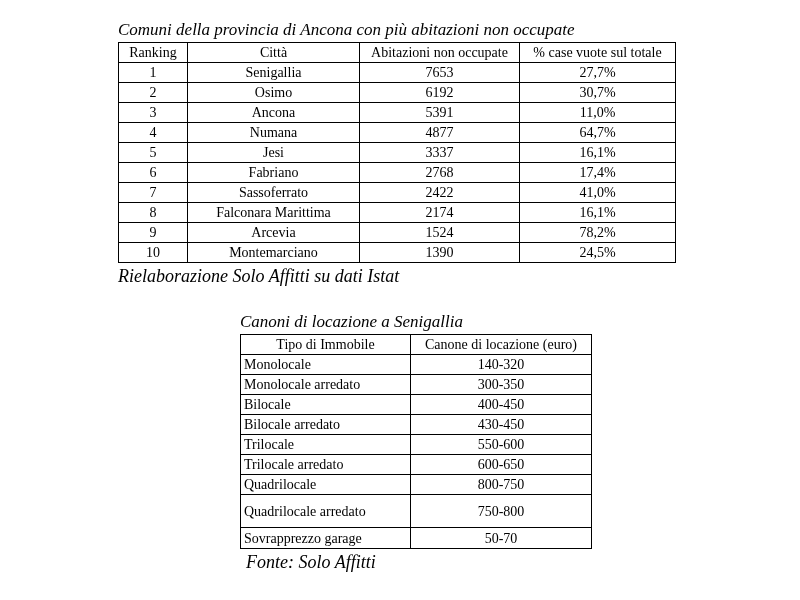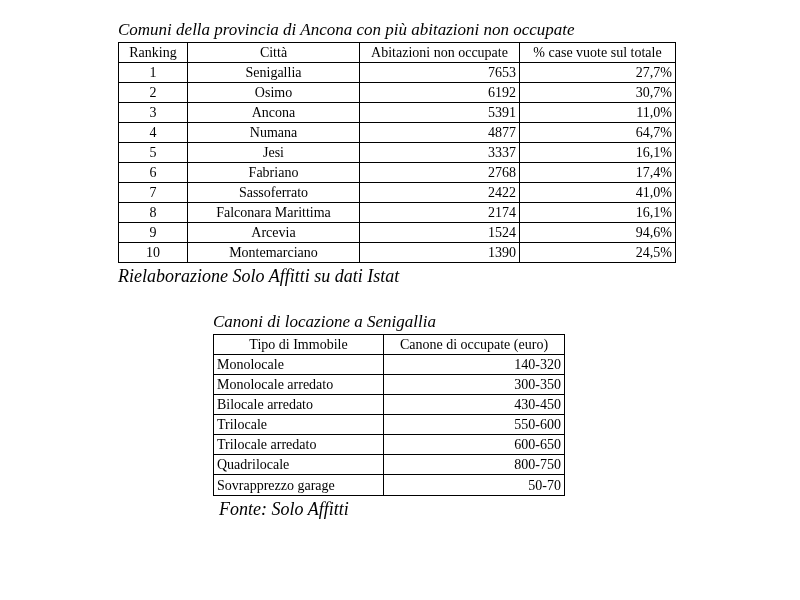--- a/index.html
+++ b/index.html
@@ -5,21 +5,21 @@
   * { margin: 0; padding: 0; box-sizing: border-box; }
   html, body {
     width: 800px; height: 600px;
     background: #ffffff;
     font-family: "Liberation Serif", "DejaVu Serif", serif;
     color: #000000;
     overflow: hidden;
   }
   .section { position: absolute; }
   #section-vacant-homes { left: 118px; top: 20px; }
-  #section-rents { left: 213px; top: 312px; }
+  #section-rents { left: 240px; top: 312px; }
 
   .table-title {
     font-style: italic;
     font-size: 17px;
     line-height: 19px;
     margin-bottom: 3px;
     white-space: nowrap;
   }
   .table-caption {
     font-style: italic;
@@ -40,21 +40,21 @@
     font-size: 14px;
     line-height: 17px;
     padding: 1px 3px;
     height: 19px;
     overflow: hidden;
     white-space: nowrap;
     vertical-align: middle;
   }
   th { font-weight: normal; text-align: center; }
   td.c { text-align: center; }
-  td.r { text-align: right; }
+  td.r { text-align: center; }
   td.l { text-align: left; }
   tr.tall td { height: 33px; }
   tr.last td { height: 21px; }
 
   #table-vacant-homes { width: 557px; padding-left: 47px; }
   #table-rents { width: 351px; }
 </style>
 </head>
 <body>
 
@@ -121,21 +121,21 @@
       <tr>
         <td class="c">8</td>
         <td class="c">Falconara Marittima</td>
         <td class="r">2174</td>
         <td class="r">16,1%</td>
       </tr>
       <tr>
         <td class="c">9</td>
         <td class="c">Arcevia</td>
         <td class="r">1524</td>
-        <td class="r">94,6%</td>
+        <td class="r">78,2%</td>
       </tr>
       <tr>
         <td class="c">10</td>
         <td class="c">Montemarciano</td>
         <td class="r">1390</td>
         <td class="r">24,5%</td>
       </tr>
     </tbody>
   </table>
   <div class="table-caption">Rielaborazione Solo Affitti su dati Istat</div>
@@ -144,48 +144,56 @@
 <div class="section" id="section-rents">
   <div class="table-title">Canoni di locazione a Senigallia</div>
   <table id="table-rents">
     <colgroup>
       <col style="width:170px">
         <col style="width:181px">
     </colgroup>
     <thead>
       <tr>
         <th>Tipo di Immobile</th>
-        <th>Canone di occupate (euro)</th>
+        <th>Canone di locazione (euro)</th>
       </tr>
     </thead>
     <tbody>
       <tr>
         <td class="l">Monolocale</td>
         <td class="r">140-320</td>
       </tr>
       <tr>
         <td class="l">Monolocale arredato</td>
         <td class="r">300-350</td>
+      </tr>
+      <tr>
+        <td class="l">Bilocale</td>
+        <td class="r">400-450</td>
       </tr>
       <tr>
         <td class="l">Bilocale arredato</td>
         <td class="r">430-450</td>
       </tr>
       <tr>
         <td class="l">Trilocale</td>
         <td class="r">550-600</td>
       </tr>
       <tr>
         <td class="l">Trilocale arredato</td>
         <td class="r">600-650</td>
       </tr>
       <tr>
         <td class="l">Quadrilocale</td>
         <td class="r">800-750</td>
       </tr>
+      <tr class="tall">
+        <td class="l">Quadrilocale arredato</td>
+        <td class="r">750-800</td>
+      </tr>
       <tr class="last">
         <td class="l">Sovrapprezzo garage</td>
         <td class="r">50-70</td>
       </tr>
     </tbody>
   </table>
   <div class="table-caption">Fonte: Solo Affitti</div>
 </div>
 
 </body></html>

